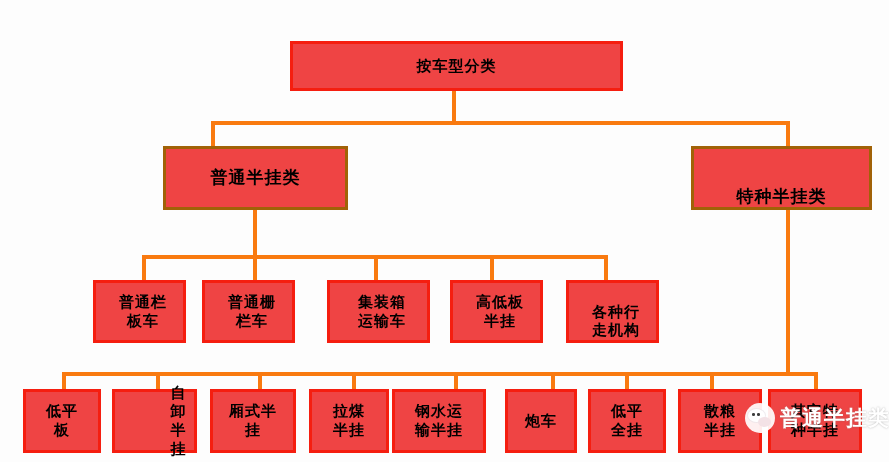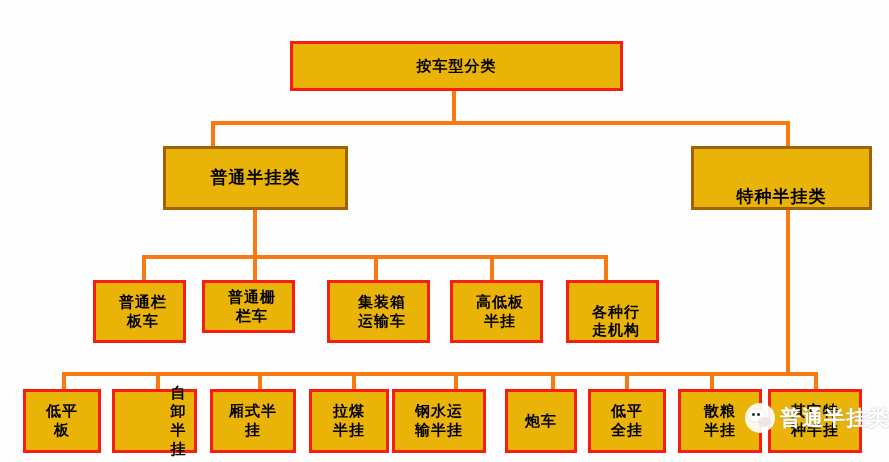--- a/index.html
+++ b/index.html
@@ -15,21 +15,21 @@
     overflow: hidden;
     font-family: "DejaVu Sans", "Liberation Sans", sans-serif;
   }
   .node {
     position: absolute;
     box-sizing: border-box;
     display: flex;
     align-items: center;
     justify-content: center;
     text-align: center;
-    background: #eab308;
+    background: #ef4444;
     color: #000000;
     font-weight: bold;
     line-height: 1.25;
     z-index: 3;
     letter-spacing: 1px;
   }
   .node.red {
     border: 3px solid #f51e10;
   }
   .node.black {
@@ -136,21 +136,21 @@
       <div class="node black n-mid" style="left: 163px; top: 146px; width: 185px; height: 64px;">
         <span class="txt">普通半挂类</span>
       </div>
       <div class="node black n-mid" style="left: 691px; top: 146px; width: 181px; height: 64px; align-items: flex-end;">
         <span class="txt">特种半挂类</span>
       </div>
       <div class="node red n-lvl3" style="left: 93px; top: 280px; width: 93px; height: 63px;">
         <span class="txt">普通栏
 板车</span>
       </div>
-      <div class="node red n-lvl3" style="left: 202px; top: 280px; width: 93px; height: 53px;">
+      <div class="node red n-lvl3" style="left: 202px; top: 280px; width: 93px; height: 63px;">
         <span class="txt">普通栅
 栏车</span>
       </div>
       <div class="node red n-lvl3" style="left: 327px; top: 280px; width: 103px; height: 63px;">
         <span class="txt">集装箱
 运输车</span>
       </div>
       <div class="node red n-lvl3" style="left: 450px; top: 280px; width: 93px; height: 63px;">
         <span class="txt">高低板
 半挂</span>

